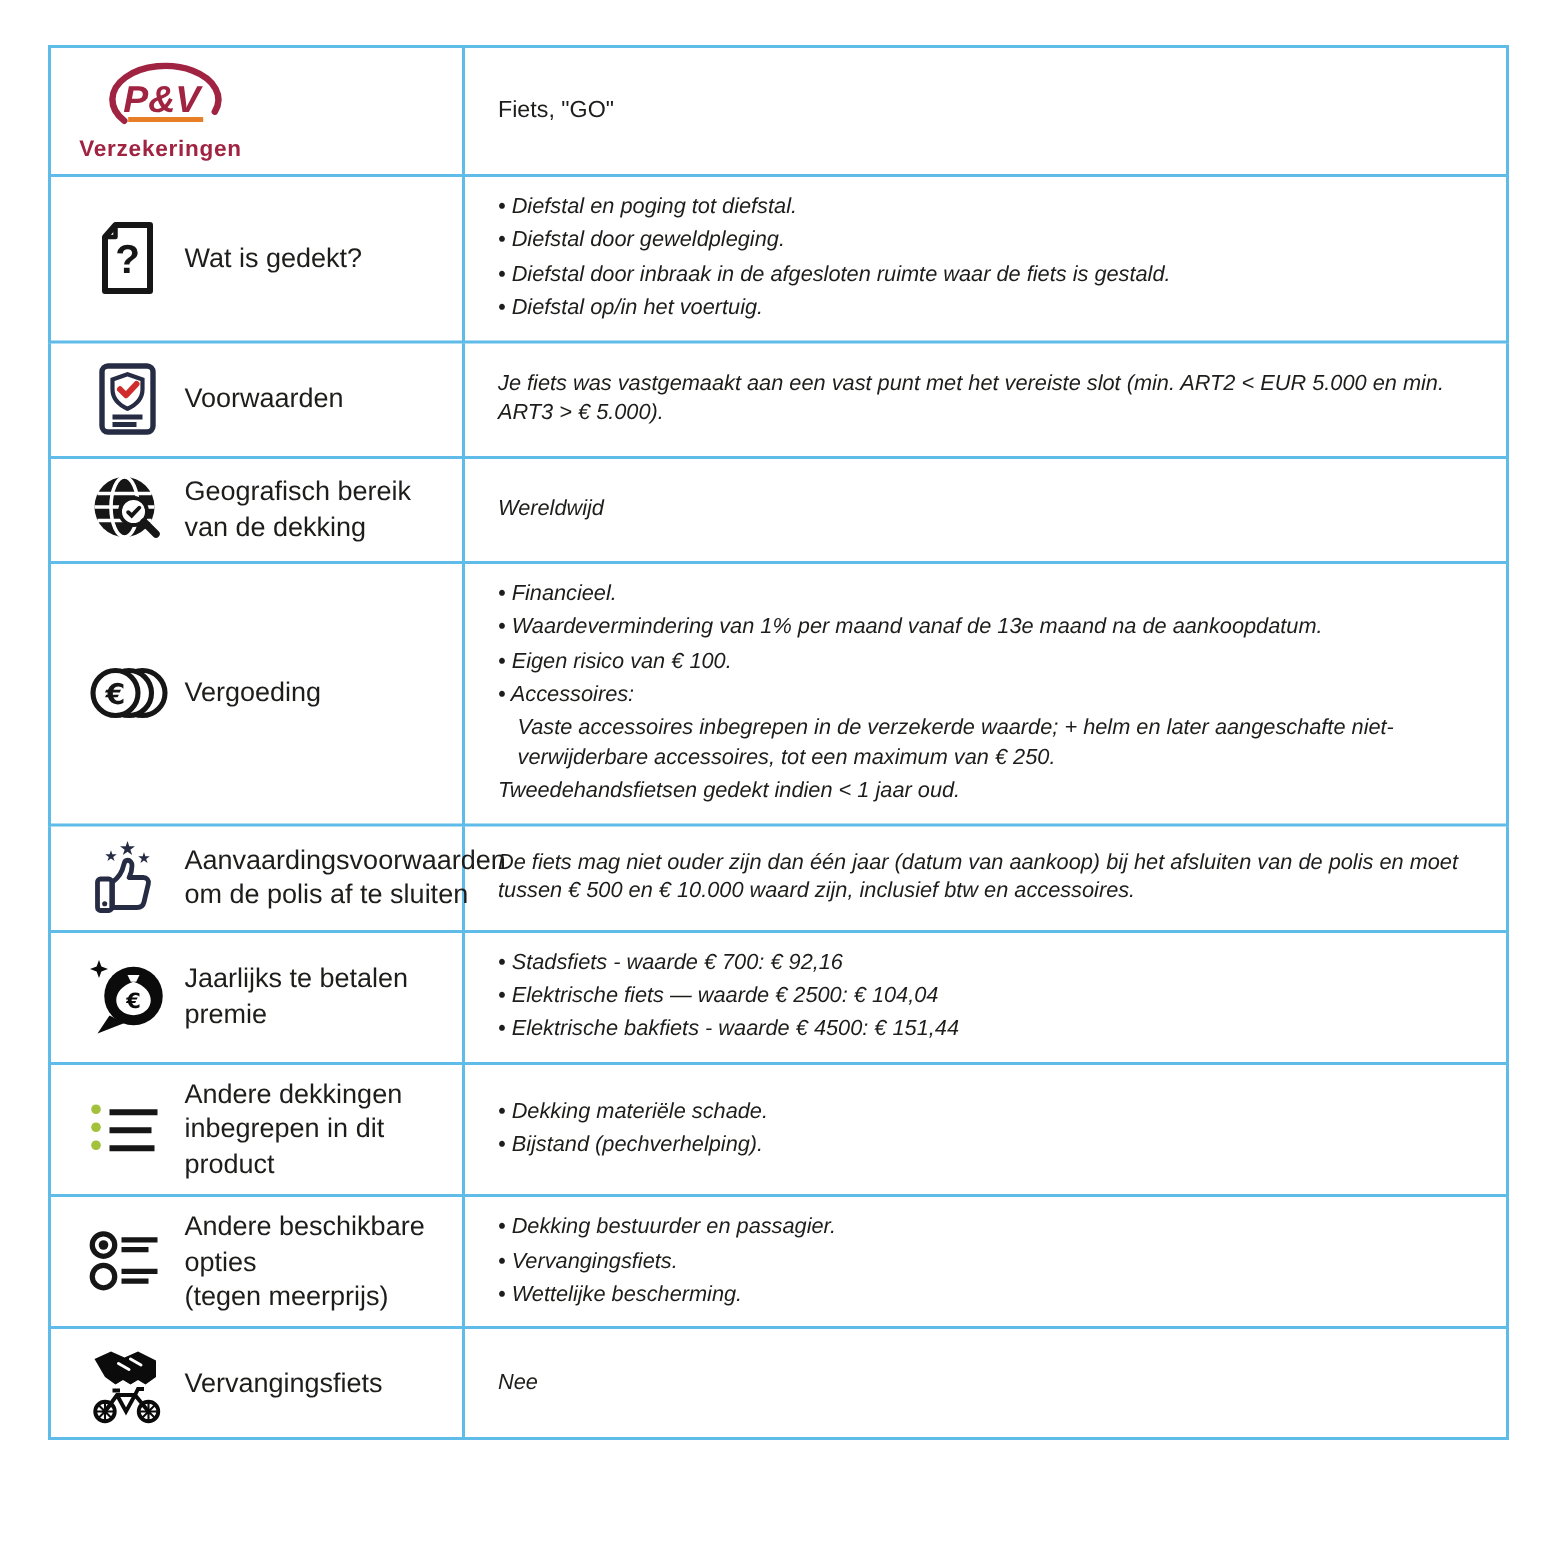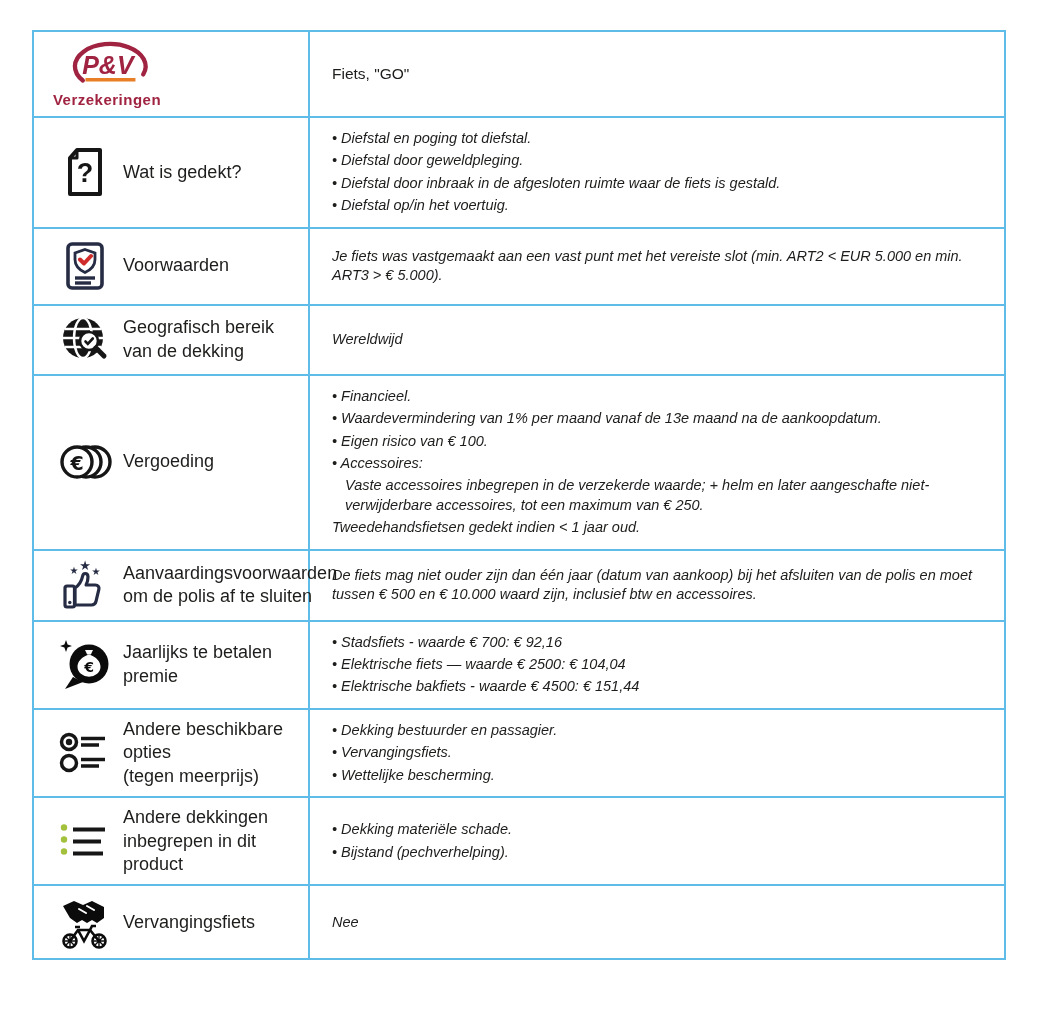--- a/index.html
+++ b/index.html
@@ -191,20 +191,46 @@
               </span>
               <span class="row-label">Jaarlijks te betalen premie</span>
             </div>
           </td>
           <td class="cell content-cell">
             <div class="line bullet">Stadsfiets - waarde € 700: € 92,16</div>
             <div class="line bullet">Elektrische fiets — waarde € 2500: € 104,04</div>
             <div class="line bullet">Elektrische bakfiets - waarde € 4500: € 151,44</div>
           </td>
         </tr>
+        <tr style="height: 73px;">
+          <td class="cell label-cell">
+            <div class="label-wrap">
+              <span class="icon-box">
+                <svg width="50" height="40" viewBox="0 0 50 40">
+     <g fill="#A3C13C">
+       <circle cx="4" cy="6.5" r="3.2"></circle>
+                    <circle cx="4" cy="18.5" r="3.2"></circle>
+                    <circle cx="4" cy="30.5" r="3.2"></circle>
+     </g>
+     <g stroke="#161616" stroke-width="4">
+       <line x1="13" y1="8.5" x2="45" y2="8.5"></line>
+       <line x1="13" y1="20.5" x2="41" y2="20.5"></line>
+       <line x1="13" y1="32.5" x2="43" y2="32.5"></line>
+     </g>
+   </svg>
+              </span>
+              <span class="row-label">Andere dekkingen
+inbegrepen in dit product</span>
+            </div>
+          </td>
+          <td class="cell content-cell">
+            <div class="line bullet">Dekking materiële schade.</div>
+            <div class="line bullet">Bijstand (pechverhelping).</div>
+          </td>
+        </tr>
         <tr style="height: 72px;">
           <td class="cell label-cell">
             <div class="label-wrap">
               <span class="icon-box">
                 <svg width="52" height="42" viewBox="0 0 52 42">
      <circle cx="10" cy="10" r="7.5" fill="none" stroke="#161616" stroke-width="3.5"></circle>
      <circle cx="10" cy="10" r="3.2" fill="#161616"></circle>
      <line x1="22" y1="6.5" x2="46" y2="6.5" stroke="#161616" stroke-width="3.5"></line>
      <line x1="22" y1="13" x2="40" y2="13" stroke="#161616" stroke-width="3.5"></line>
      <circle cx="10" cy="31" r="7.5" fill="none" stroke="#161616" stroke-width="3.5"></circle>
@@ -215,46 +241,20 @@
               <span class="row-label">Andere beschikbare opties
 (tegen meerprijs)</span>
             </div>
           </td>
           <td class="cell content-cell">
             <div class="line bullet">Dekking bestuurder en passagier.</div>
             <div class="line bullet">Vervangingsfiets.</div>
             <div class="line bullet">Wettelijke bescherming.</div>
           </td>
         </tr>
-        <tr style="height: 73px;">
-          <td class="cell label-cell">
-            <div class="label-wrap">
-              <span class="icon-box">
-                <svg width="50" height="40" viewBox="0 0 50 40">
-     <g fill="#A3C13C">
-       <circle cx="4" cy="6.5" r="3.2"></circle>
-                    <circle cx="4" cy="18.5" r="3.2"></circle>
-                    <circle cx="4" cy="30.5" r="3.2"></circle>
-     </g>
-     <g stroke="#161616" stroke-width="4">
-       <line x1="13" y1="8.5" x2="45" y2="8.5"></line>
-       <line x1="13" y1="20.5" x2="41" y2="20.5"></line>
-       <line x1="13" y1="32.5" x2="43" y2="32.5"></line>
-     </g>
-   </svg>
-              </span>
-              <span class="row-label">Andere dekkingen
-inbegrepen in dit product</span>
-            </div>
-          </td>
-          <td class="cell content-cell">
-            <div class="line bullet">Dekking materiële schade.</div>
-            <div class="line bullet">Bijstand (pechverhelping).</div>
-          </td>
-        </tr>
         <tr style="height: 66px;">
           <td class="cell label-cell">
             <div class="label-wrap">
               <span class="icon-box">
                 <svg width="52" height="56" viewBox="0 0 52 56">
      <path d="M4 12 l11-5 9 4 9-4 12 6 v11 l-7 5 -5-3 -5 3 -5-3 -5 3 -7-5 z" fill="#0B0B0B"></path>
      <g stroke="#fff" stroke-width="2" stroke-linecap="round">
        <path d="M20 15 l7 4 M28 12 l7 4"></path>
      </g>
      <g fill="none" stroke="#0B0B0B" stroke-width="2.6">

